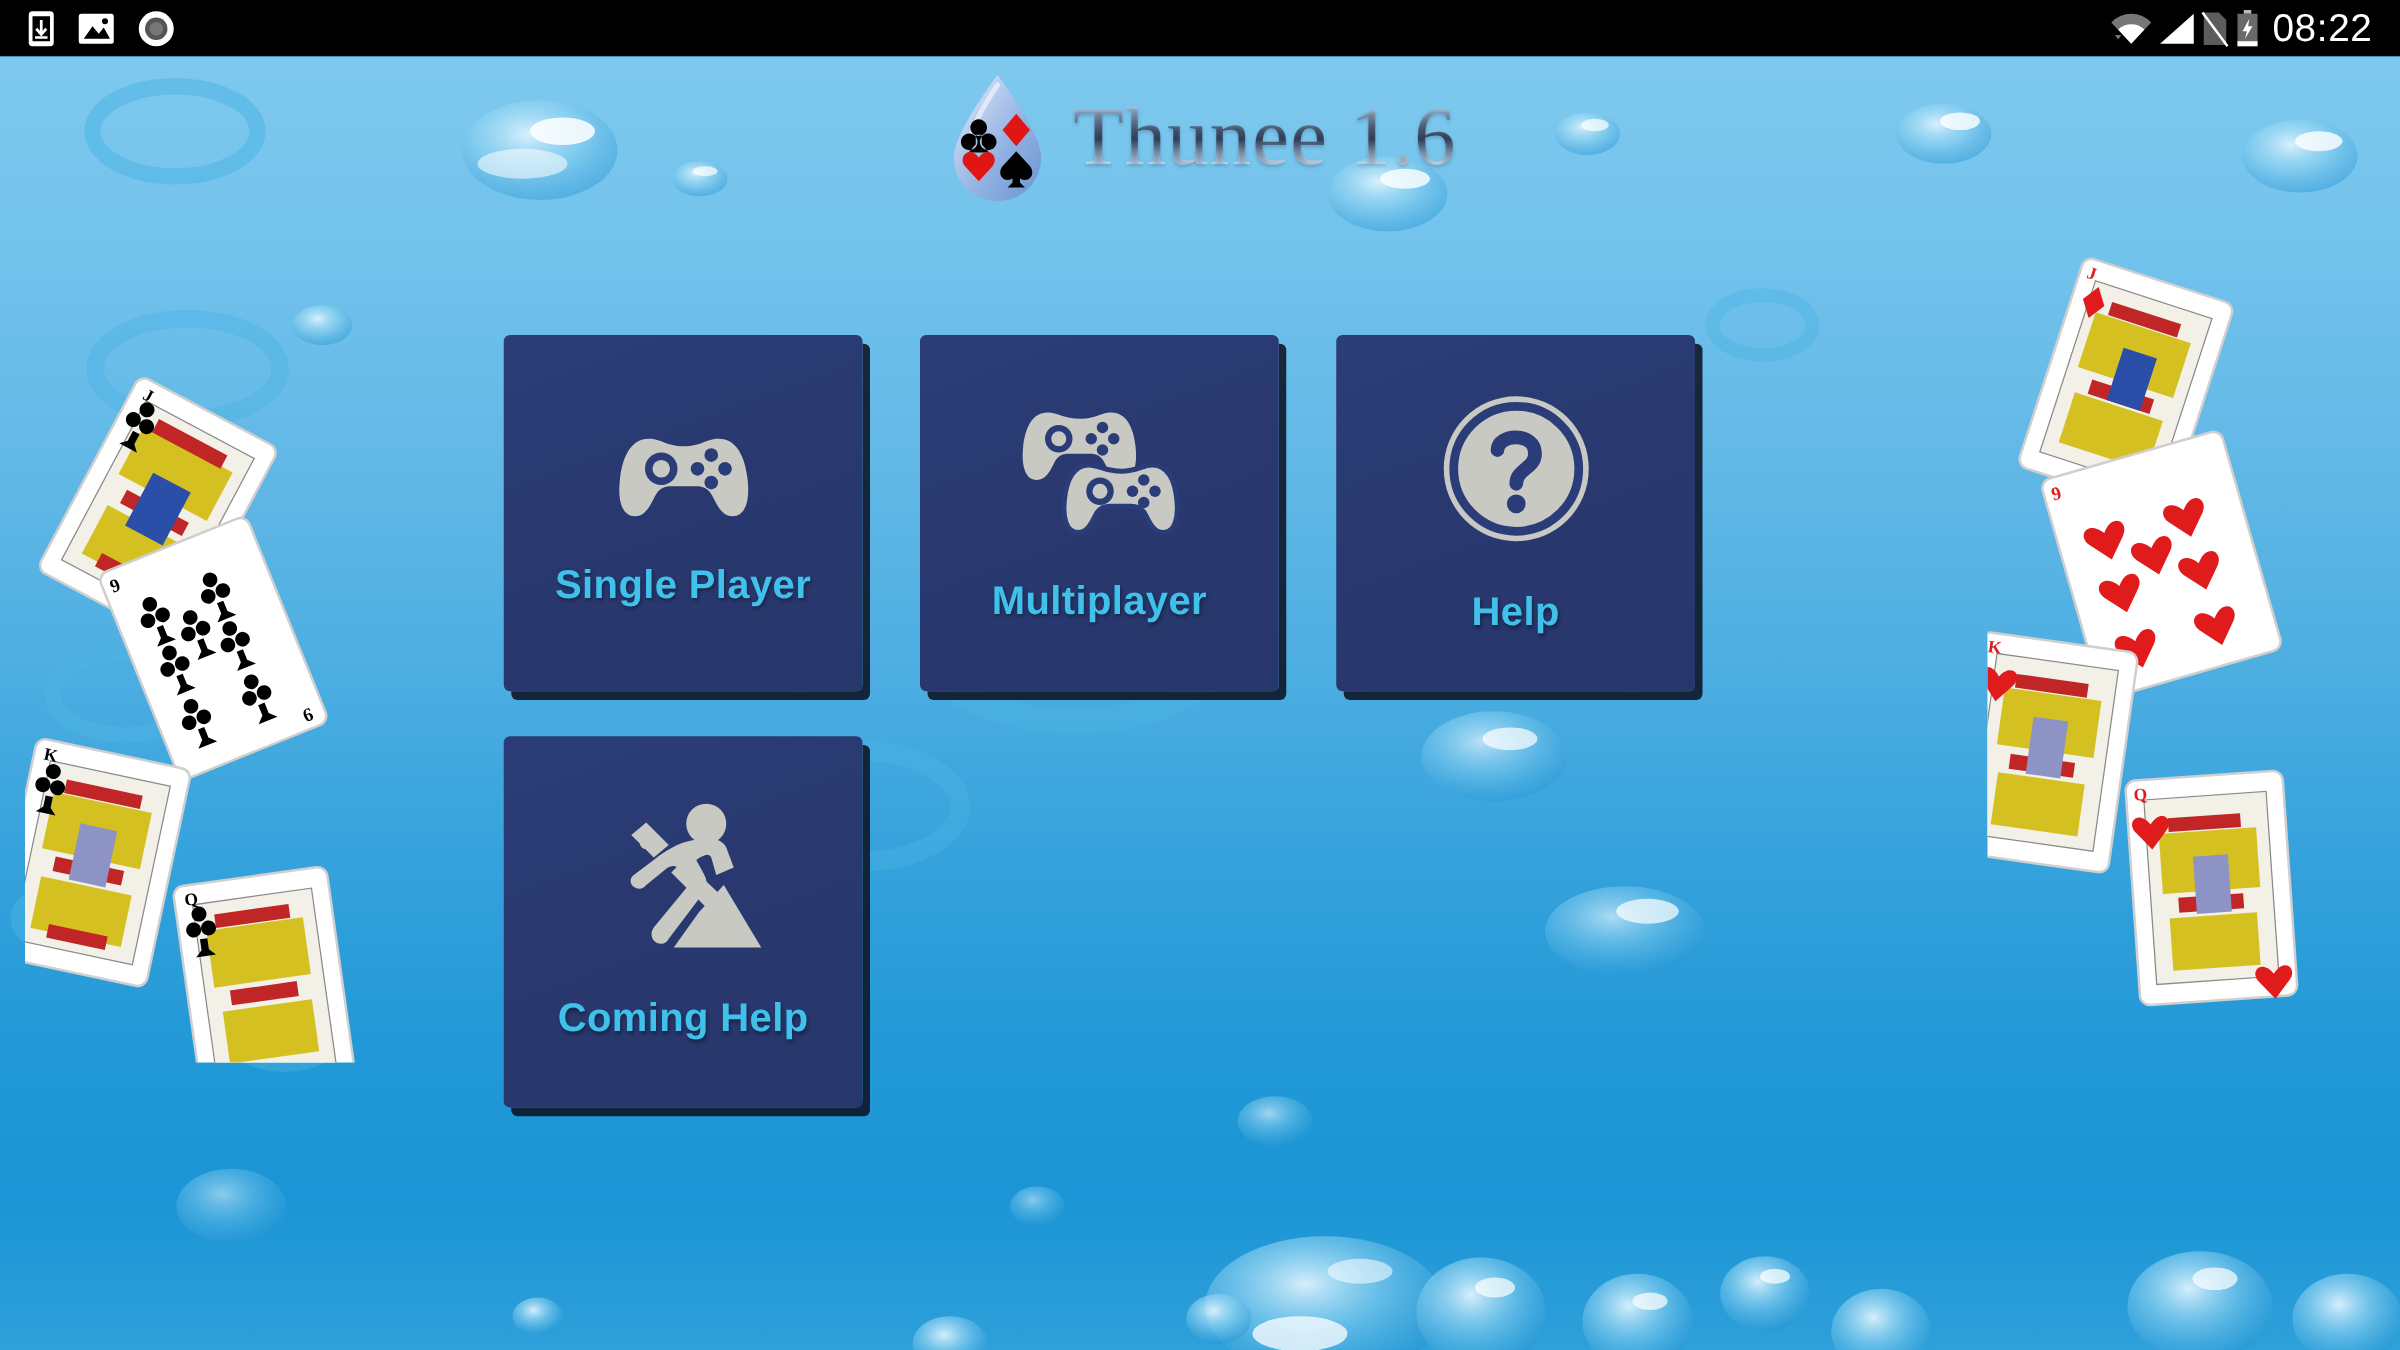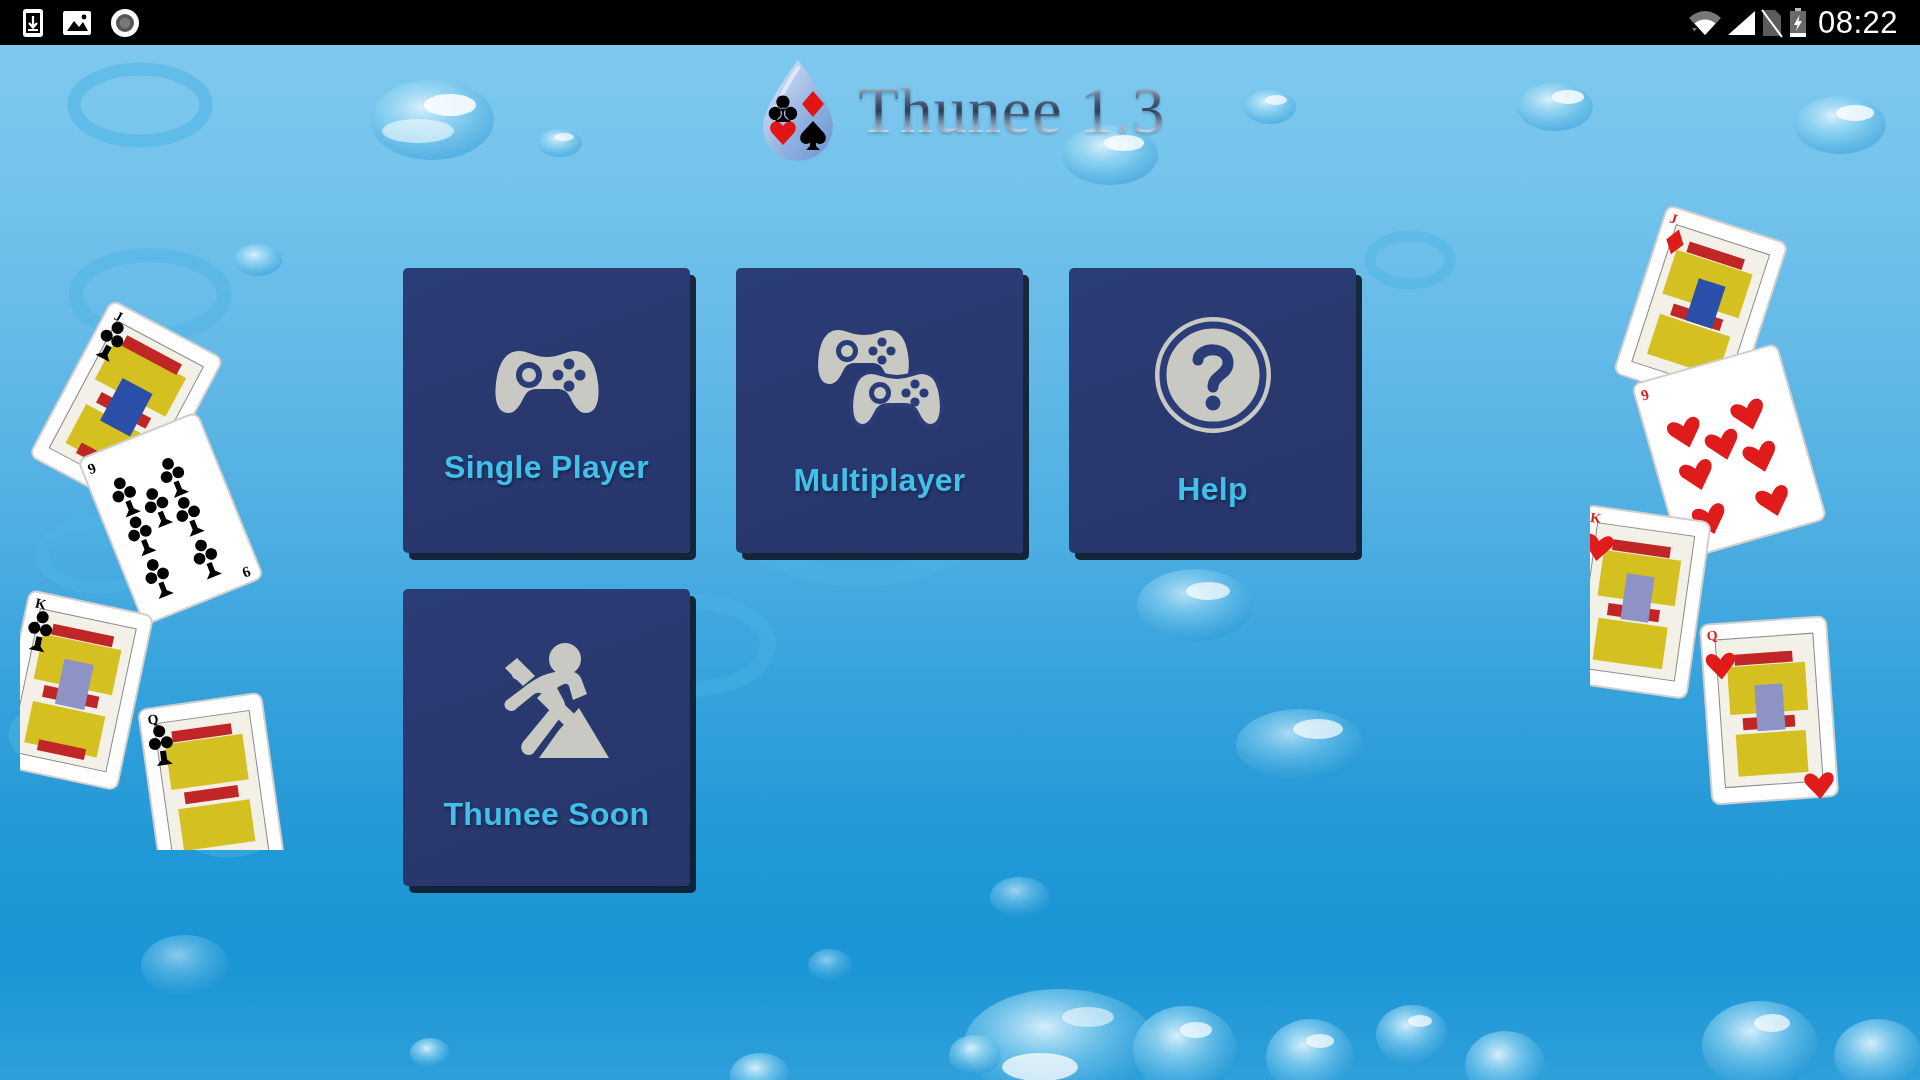--- a/index.html
+++ b/index.html
@@ -444,21 +444,21 @@
       </g>
 
       <g transform="translate(28,76)" fill="#e21515">
         <path d="M0 11 L-11 -1 C-17 -9 -7 -18 0 -8 C7 -18 17 -9 11 -1 Z"></path>
       </g>
 
       <g transform="translate(58,76)" fill="#000">
         <path d="M0 -13 L-11 -1 C-17 7 -7 15 0 6 C7 15 17 7 11 -1 Z M-3 6 l0 6 l-4 4 l14 0 l-4 -4 l0 -6 z"></path>
       </g>
     </svg>
-    <div id="app-title">Thunee 1.3</div>
+    <div id="app-title">Thunee 1.6</div>
   </div>
 
   <div id="menu">
 
     <div class="tile" id="tile-single">
       <div class="tile-icon">
         <svg width="112" height="92" viewBox="0 0 112 92">
           <path class="ico-fill" d="M28 16 C14 16 7 30 5 48 C3 64 6 78 17 78 C25 78 29 70 33 62 C36 56 40 54 46 54 L66 54 C72 54 76 56 79 62 C83 70 87 78 95 78 C106 78 109 64 107 48 C105 30 98 16 84 16 C74 16 70 22 56 22 C42 22 38 16 28 16 Z"></path>
           <circle cx="38" cy="40" r="13" fill="#2b3d78"></circle>
           <circle cx="38" cy="40" r="7" class="ico-fill"></circle>
@@ -513,16 +513,16 @@
       <div class="tile-icon">
         <svg width="140" height="126" viewBox="0 0 140 126">
           <circle cx="88" cy="17" r="16" class="ico-fill"></circle>
           <path class="ico-fill" d="M78 30 C66 32 56 38 46 46 L30 58 C26 61 27 66 31 68 C34 70 38 69 40 66 L56 53 C60 50 64 50 67 54 L74 66 L46 100 C43 104 44 110 48 112 C52 114 56 113 58 109 L86 72 C89 68 89 62 86 57 L80 46 C86 42 90 40 92 44 L96 58 L110 52 L104 36 C100 28 90 28 78 30 Z"></path>
           <path class="ico-fill" d="M8 30 L26 48 L38 38 L20 20 Z" transform="translate(20,-4)"></path>
           <rect class="ico-fill" x="34" y="26" width="16" height="9" rx="4" transform="rotate(-38 42 30)"></rect>
           <path class="ico-fill" d="M82 88 L62 116 L132 116 L102 66 Z"></path>
           <path class="ico-fill" d="M60 56 L100 96 L110 84 L70 46 Z"></path>
         </svg>
       </div>
-      <div class="tile-label">Thunee Soon</div>
+      <div class="tile-label">Coming Help</div>
     </div>
   </div>
 </div>
 
 </body></html>

